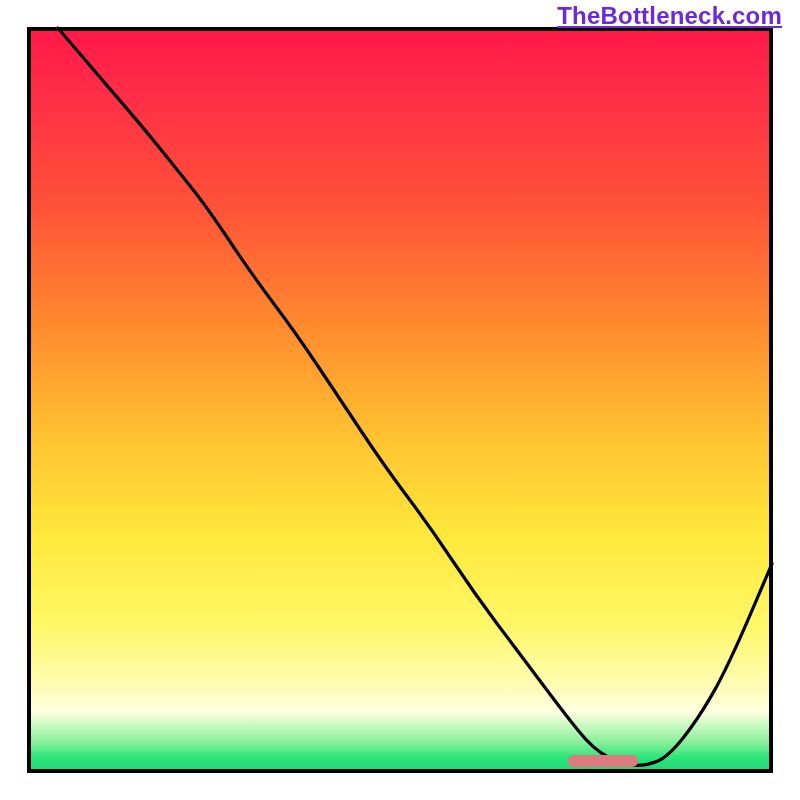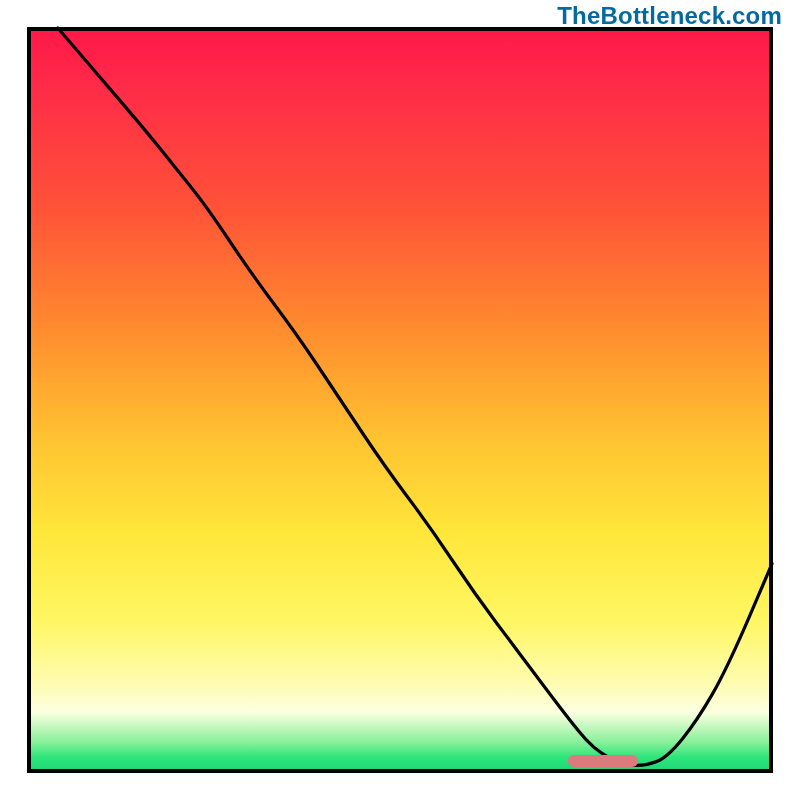--- a/index.html
+++ b/index.html
@@ -16,24 +16,25 @@
     width: 800px;
     height: 800px;
     background: #ffffff;
   }
   .watermark {
     position: absolute;
     top: 2px;
     right: 18px;
     font-size: 24px;
     font-weight: 600;
-    color: #0369a1;
+    color: #6d28d9;
     letter-spacing: 0.2px;
     z-index: 5;
     user-select: none;
+    text-decoration: underline;
   }
   .plot-area {
     position: absolute;
     left: 28px;
     top: 28px;
     width: 744px;
     height: 744px;
   }
   .gradient {
     position: absolute;

